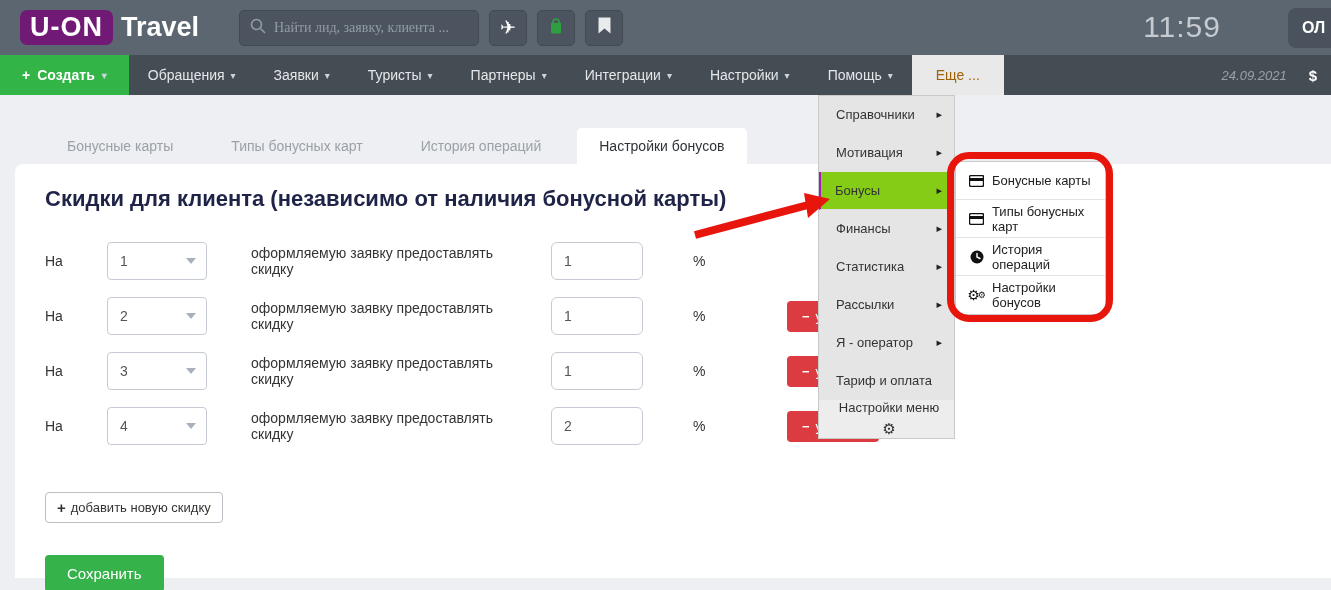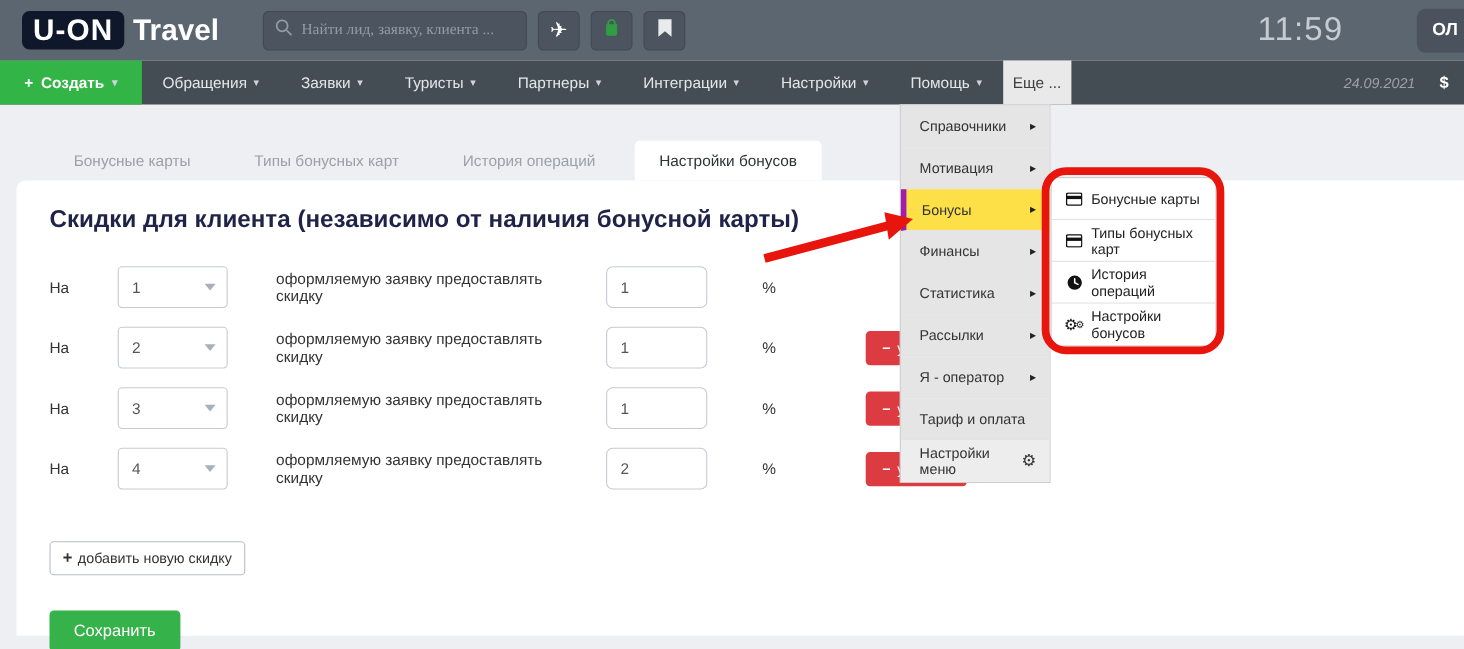--- a/index.html
+++ b/index.html
@@ -2,37 +2,37 @@
 <html><head>
 <meta charset="utf-8">
 <style>
   * { margin:0; padding:0; box-sizing:border-box; }
   html,body { width:1331px; height:590px; overflow:hidden; }
   body { font-family:"Liberation Sans", sans-serif; background:#edeff2; position:relative; }
 
   
   .topbar { height:55px; background:#5c6670; display:flex; align-items:center; padding:0 0 0 20px; position:relative; }
   .logo { display:flex; align-items:center; gap:8px; }
-  .logo-badge { background:#0f172a; color:#fff; font-weight:bold; font-size:27px; padding:2px 10px; border-radius:7px; letter-spacing:1px; }
+  .logo-badge { background:#701a75; color:#fff; font-weight:bold; font-size:27px; padding:2px 10px; border-radius:7px; letter-spacing:1px; }
   .logo-suffix { color:#fff; font-weight:bold; font-size:27px; }
   .search-box { margin-left:40px; width:240px; height:36px; background:#4c555f; border:1px solid #414a53; border-radius:5px; display:flex; align-items:center; padding:0 10px; gap:8px; }
   .search-box input { background:transparent; border:none; outline:none; color:#d0d5da; font-size:14px; width:100%; font-family:Liberation Serif, serif; }
   .search-box input::placeholder { color:#939ca5; }
   .hdr-btn { width:38px; height:36px; background:#4c555f; border:1px solid #414a53; border-radius:5px; display:flex; align-items:center; justify-content:center; margin-left:10px; }
   .hdr-btn:first-of-type { margin-left:12px; }
   .plane-glyph { color:#fff; font-size:19px; }
   .time { position:absolute; right:110px; top:10px; color:#c6cbd1; font-size:30px; font-weight:400; letter-spacing:1px; }
   .user-btn { position:absolute; left:1288px; top:8px; width:160px; height:40px; background:#4a535d; border-radius:8px; color:#fff; font-size:16px; font-weight:bold; display:flex; align-items:center; padding-left:14px; }
 
   
   .navbar { height:40px; background:#454d54; display:flex; align-items:stretch; position:relative; }
   .create-btn { background:#32b446; color:#fff; font-size:14px; font-weight:bold; display:flex; align-items:center; gap:7px; padding:0 22px; cursor:pointer; }
   .nav-item { color:#e4e7ea; font-size:14px; display:flex; align-items:center; gap:6px; padding:0 19px; cursor:pointer; }
   .caret { font-size:10px; color:#cfd4d9; }
-  .nav-more { background:#e9e9e9; color:#404040; font-size:14px; display:flex; align-items:center; padding:0 9px; cursor:pointer; }
+  .nav-more { background:#e9e9e9; color:#a16207; font-size:14px; display:flex; align-items:center; padding:0 24px; cursor:pointer; }
   .nav-right { position:absolute; right:14px; top:0; height:40px; display:flex; align-items:center; gap:22px; }
   .nav-date { color:#9aa1a8; font-size:13px; font-style:italic;text-align:center; }
   .nav-currency { color:#fff; font-size:15px; font-weight:bold; }
 
   
   .tabs { display:flex; align-items:flex-end; height:69px; padding-left:45px; gap:14px; }
   .tab { height:36px; display:flex; align-items:center; padding:0 22px; font-size:14px; color:#9ba1a8; cursor:pointer; }
   .tab.active { background:#fff; color:#2f3338; border-radius:5px 5px 0 0; }
 
   
@@ -48,22 +48,22 @@
   .pct-sign { margin-left:18px; font-size:14px; color:#333; width:20px; }
   .del-btn { margin-left:42px; background:#dc3b42; border:none; color:#fff; font-size:13px; border-radius:4px; padding:8px 15px; cursor:pointer; display:flex; align-items:center; gap:6px; font-family:"Liberation Sans",sans-serif; }
   .del-btn .minus { font-weight:bold; font-size:13px; }
   .add-btn { margin-top:30px; background:#fff; border:1px solid #b9bec5; border-radius:4px; padding:6px 11px; font-size:13px; color:#333; cursor:pointer; display:inline-flex; align-items:center; gap:5px; font-family:"Liberation Sans",sans-serif; }
   .add-btn .plus { font-weight:bold; font-size:15px; }
   .save-btn { display:block; margin-top:32px; background:#35b24a; border:none; color:#fff; font-size:15px; border-radius:4px; padding:10px 22px; cursor:pointer; font-family:"Liberation Sans",sans-serif; }
 
   
   .dropdown { position:absolute; left:818px; top:95px; width:137px; background:#fff; border:1px solid #c9c9c9; z-index:20; }
   .dd-item { height:38px; display:flex; align-items:center; justify-content:space-between; padding:0 12px 0 17px; font-size:13px; color:#333; border-bottom:1px solid #e3e3e3; cursor:pointer; background:#e5e5e5; }
-  .dd-item:last-child { border-bottom:none; }
-  .dd-item.active { background:#fde047; border-left:5px solid #a21caf; padding-left:14px; }
+  .dd-item:last-child { border-bottom:none;flex-direction:column; }
+  .dd-item.active { background:#84cc16; border-left:2px solid #a21caf; padding-left:14px; }
   .dd-item.shaded { background:#ededed; }
   .dd-arrow { font-size:11px; color:#222; }
   .dd-gear { font-size:15px; color:#333; }
 
   
   .submenu { position:absolute; left:955px; top:161px; width:151px; background:#fff; border:1px solid #c9c9c9; z-index:21; }
   .sm-item { height:38px; display:flex; align-items:center; gap:7px; padding:0 10px 0 12px; font-size:13px; color:#222; border-bottom:1px solid #e3e3e3; cursor:pointer; }
   .sm-item:last-child { border-bottom:none; }
   .sm-ico { width:17px; display:flex; align-items:center; justify-content:center; flex:0 0 17px; }
   .cogs-glyph { font-size:14px; color:#111; line-height:1; }

